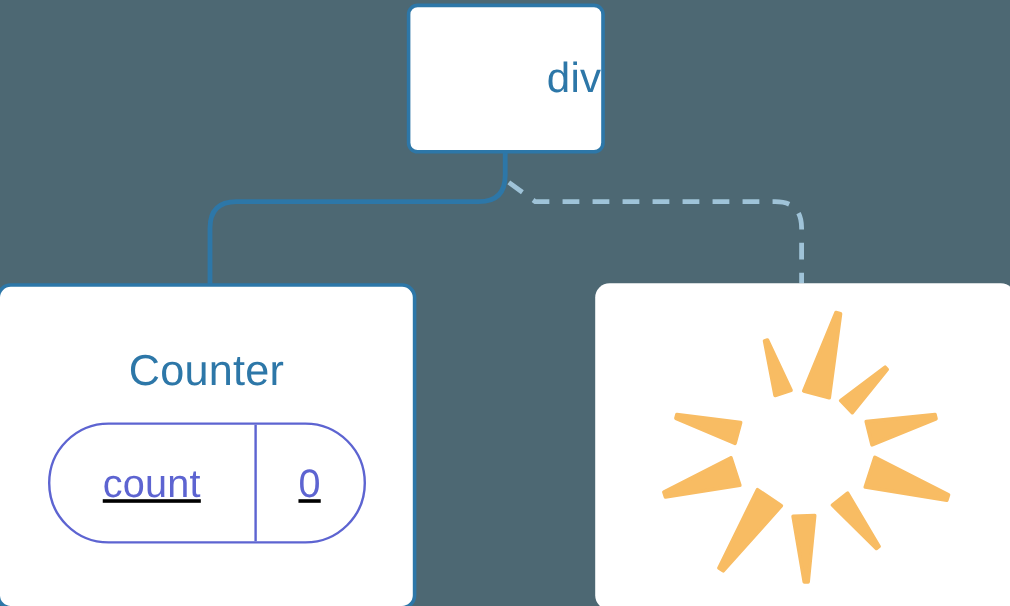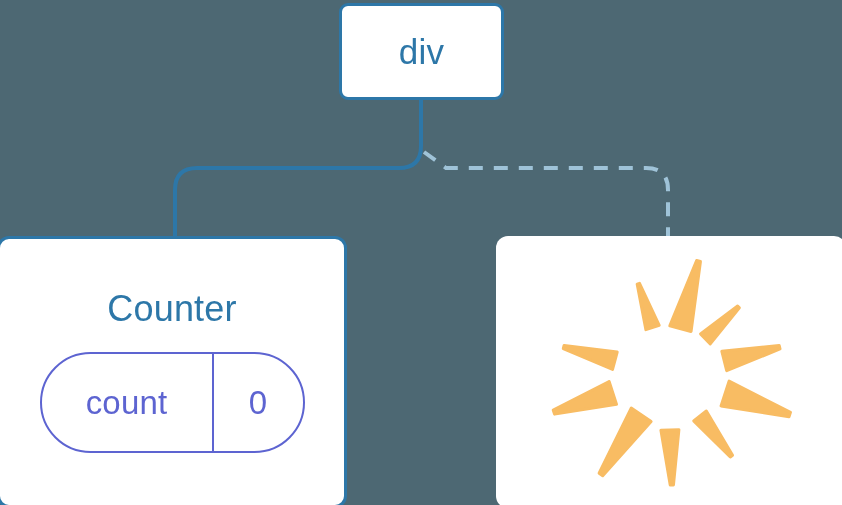--- a/index.html
+++ b/index.html
@@ -38,25 +38,25 @@
   }
   .node.bordered {
     border: 3px solid #2d77a8;
   }
 
   
   #node-div {
     left: 339px;
     top: 3px;
     width: 165px;
-    height: 97px;
+    height: 125px;
     border-radius: 9px;
     display: flex;
     align-items: center;
-    justify-content: center;
+    justify-content: flex-end;
   }
   #node-div .node-title {
     color: #2d77a8;
     font-size: 35px;
     line-height: 1;
     letter-spacing: 0.2px;
   }
 
   
   #node-counter {
@@ -81,20 +81,21 @@
   .state-pill {
     position: relative;
     margin-top: 25px;
     width: 265px;
     height: 101px;
     border: 2px solid #5d64d1;
     border-radius: 52px;
     box-sizing: border-box;
     display: flex;
     align-items: stretch;
+    text-decoration: underline;
   }
   .pill-key {
     flex: 0 0 170px;
     display: flex;
     align-items: center;
     justify-content: center;
     border-right: 2px solid #5d64d1;
     color: #5d64d1;
     font-size: 33px;
     letter-spacing: 0.2px;

